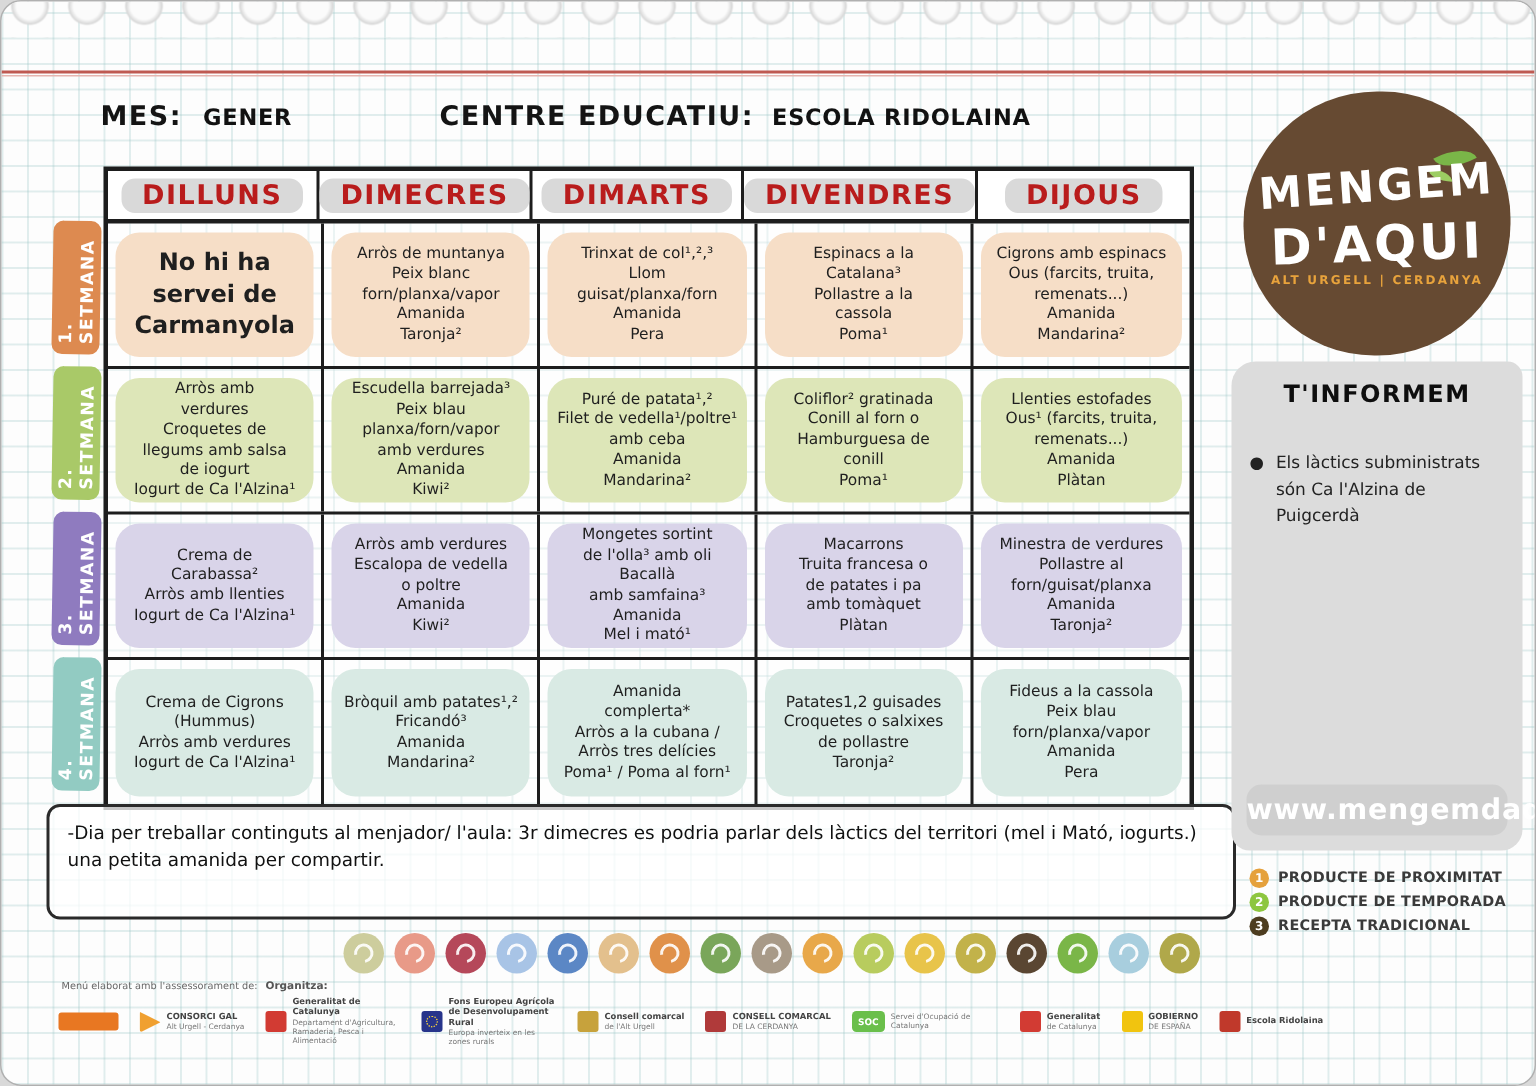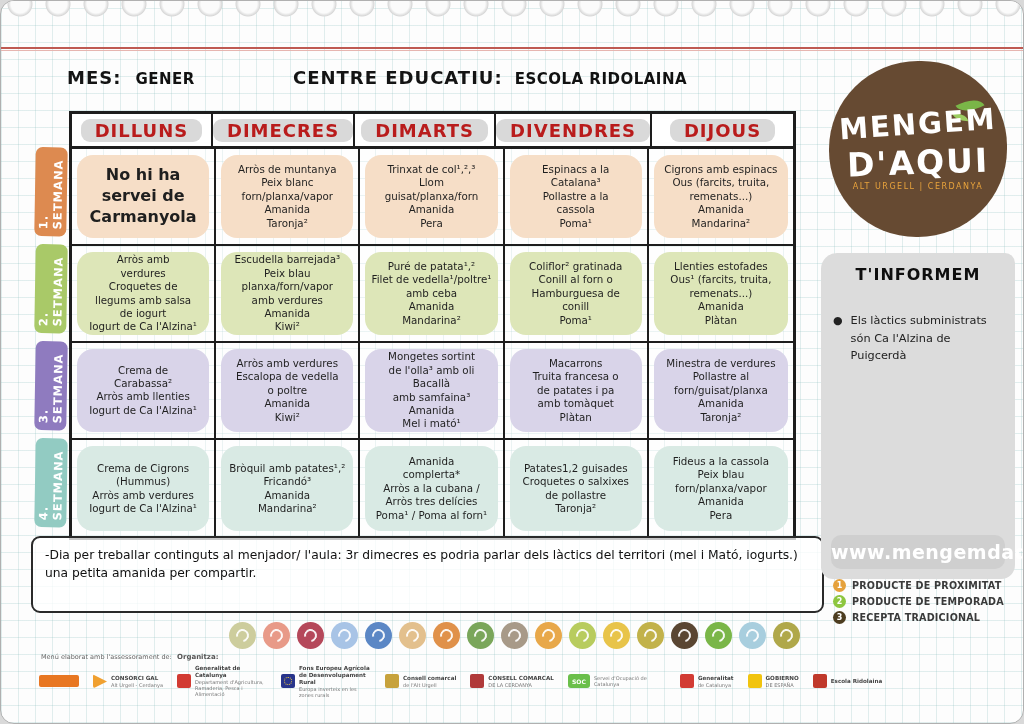--- a/index.html
+++ b/index.html
@@ -48,27 +48,27 @@
   
   .notes{ position:absolute; left:30px; top:535px; width:793px; height:77px; border:2px solid #2a2a2a;
     border-radius:9px; background:rgba(255,255,255,.75); padding:8px 12px; }
   .notes .nline{ font-size:12.3px; color:#111; line-height:1.5; }
 
   
   .logo-circle{ position:absolute; left:828px; top:60px; width:178px; height:176px; background:#664a32;
     border-radius:50% 48% 50% 49%; display:flex; flex-direction:column; align-items:center; justify-content:center; }
   .logo-l1{ color:#fff; font-weight:bold; font-size:29px; letter-spacing:2px; transform:rotate(-4deg); }
   .logo-l2{ color:#fff; font-weight:bold; font-size:33px; letter-spacing:2px; transform:rotate(-2deg); margin-top:2px; }
-  .logo-sub{ color:#e8a33c; font-weight:normal; font-size:8px; letter-spacing:1.5px; }
+  .logo-sub{ color:#e8a33c; font-weight:bold; font-size:8px; letter-spacing:1.5px; }
   .leaf{ position:absolute; right:24px; top:38px; width:26px; height:13px; background:#7ab648;
     border-radius:0 100% 0 100%; transform:rotate(-28deg); }
   .leaf::after{ content:""; position:absolute; left:-9px; top:8px; width:16px; height:8px; background:#9ccd62;
     border-radius:0 100% 0 100%; transform:rotate(30deg); }
 
-  .info-panel{ position:absolute; left:820px; top:252px; width:194px; height:326px; background:#dcdcdc;
+  .info-panel{ position:absolute; left:820px; top:240px; width:194px; height:326px; background:#dcdcdc;
     border-radius:16px 10px 14px 12px; padding:10px 12px; }
   .info-title{ text-align:center; font-weight:bold; font-size:16px; letter-spacing:1px; color:#0e0e0e; margin-top:2px; }
   .info-bullet{ display:flex; gap:8px; margin-top:28px; font-size:11.3px; color:#222; line-height:1.55; }
   .info-bullet .dot{ font-size:11px; }
   .website{ position:absolute; left:10px; right:10px; bottom:10px; background:#cfcfcf; border-radius:10px;
     text-align:center; padding:6px 0; color:#fff; font-weight:bold; font-size:19px; letter-spacing:.5px; }
 
   .legend{ position:absolute; left:832px; top:578px; width:185px; }
   .legend-row{ display:flex; align-items:center; gap:6px; margin-bottom:3px; }
   .legend-circle{ width:13px; height:13px; border-radius:50%; color:#fff; font-size:8px; font-weight:bold;

